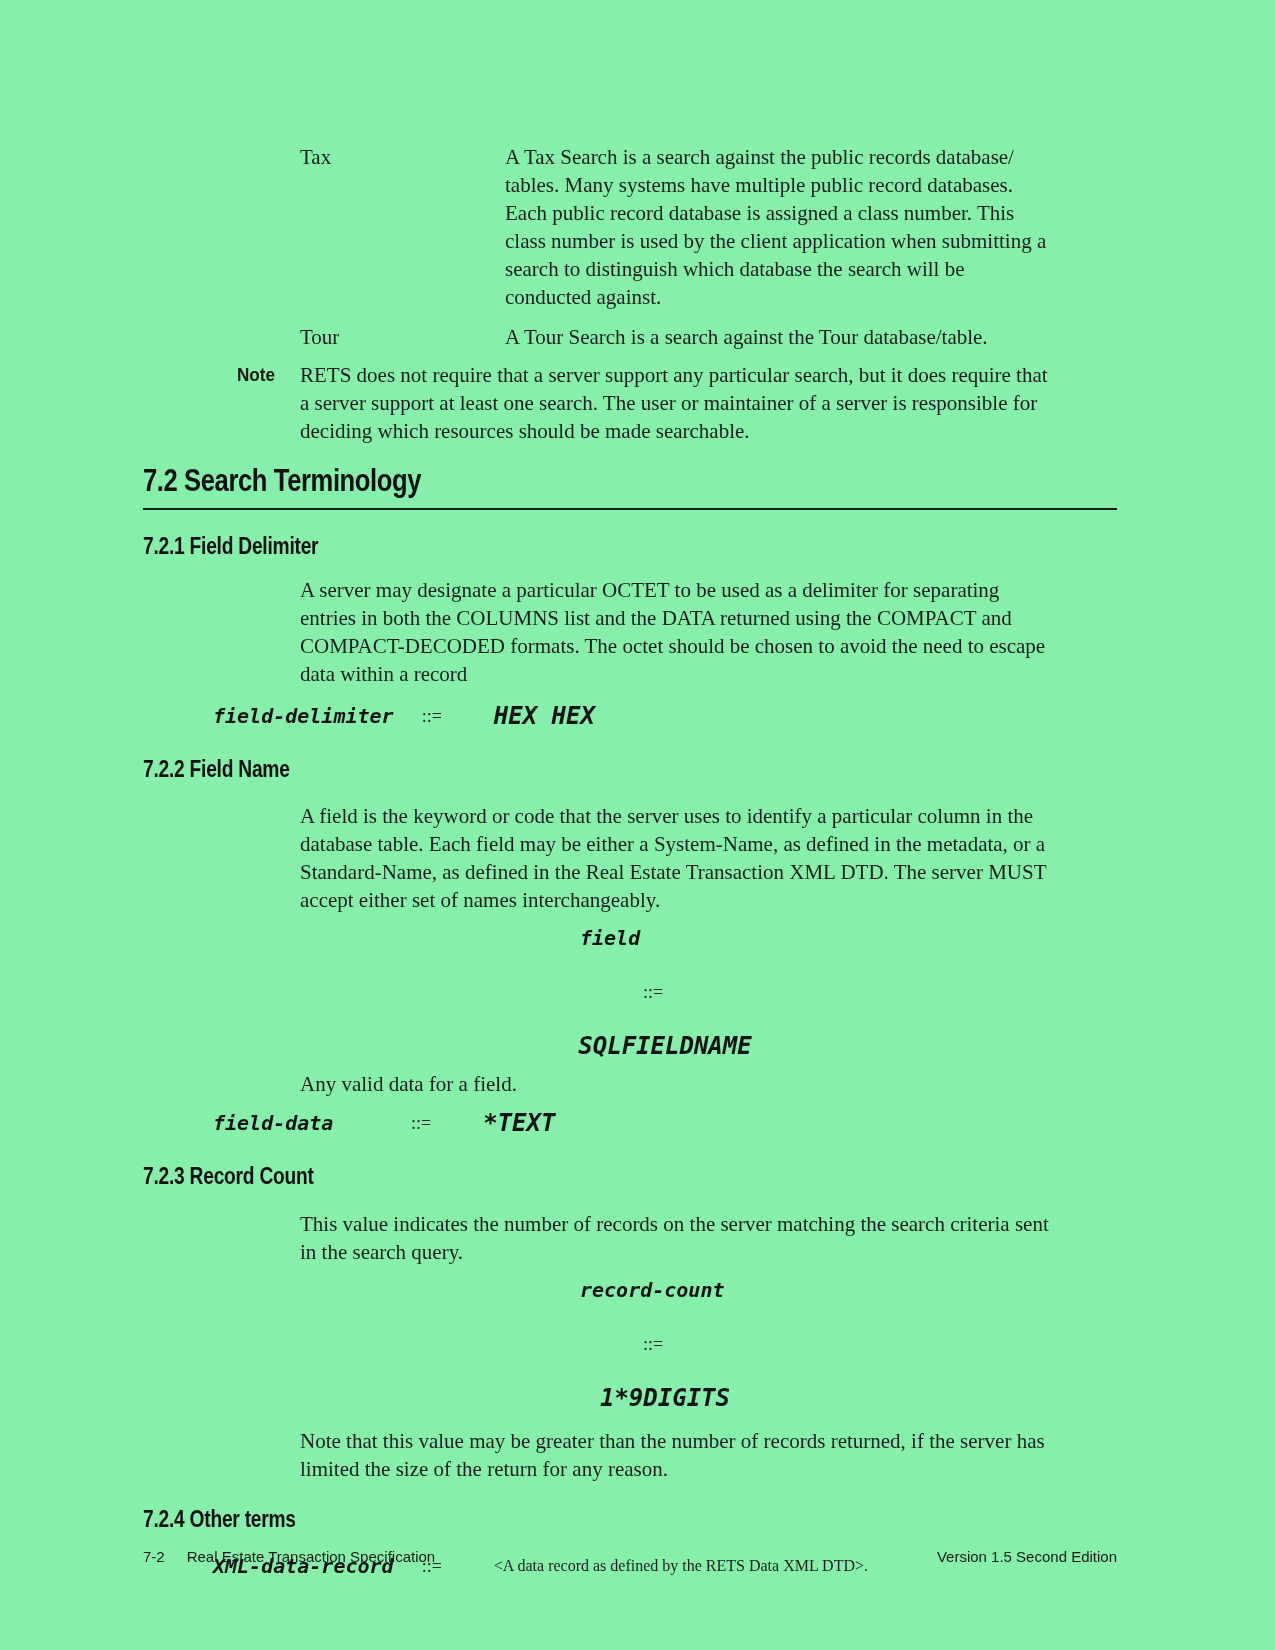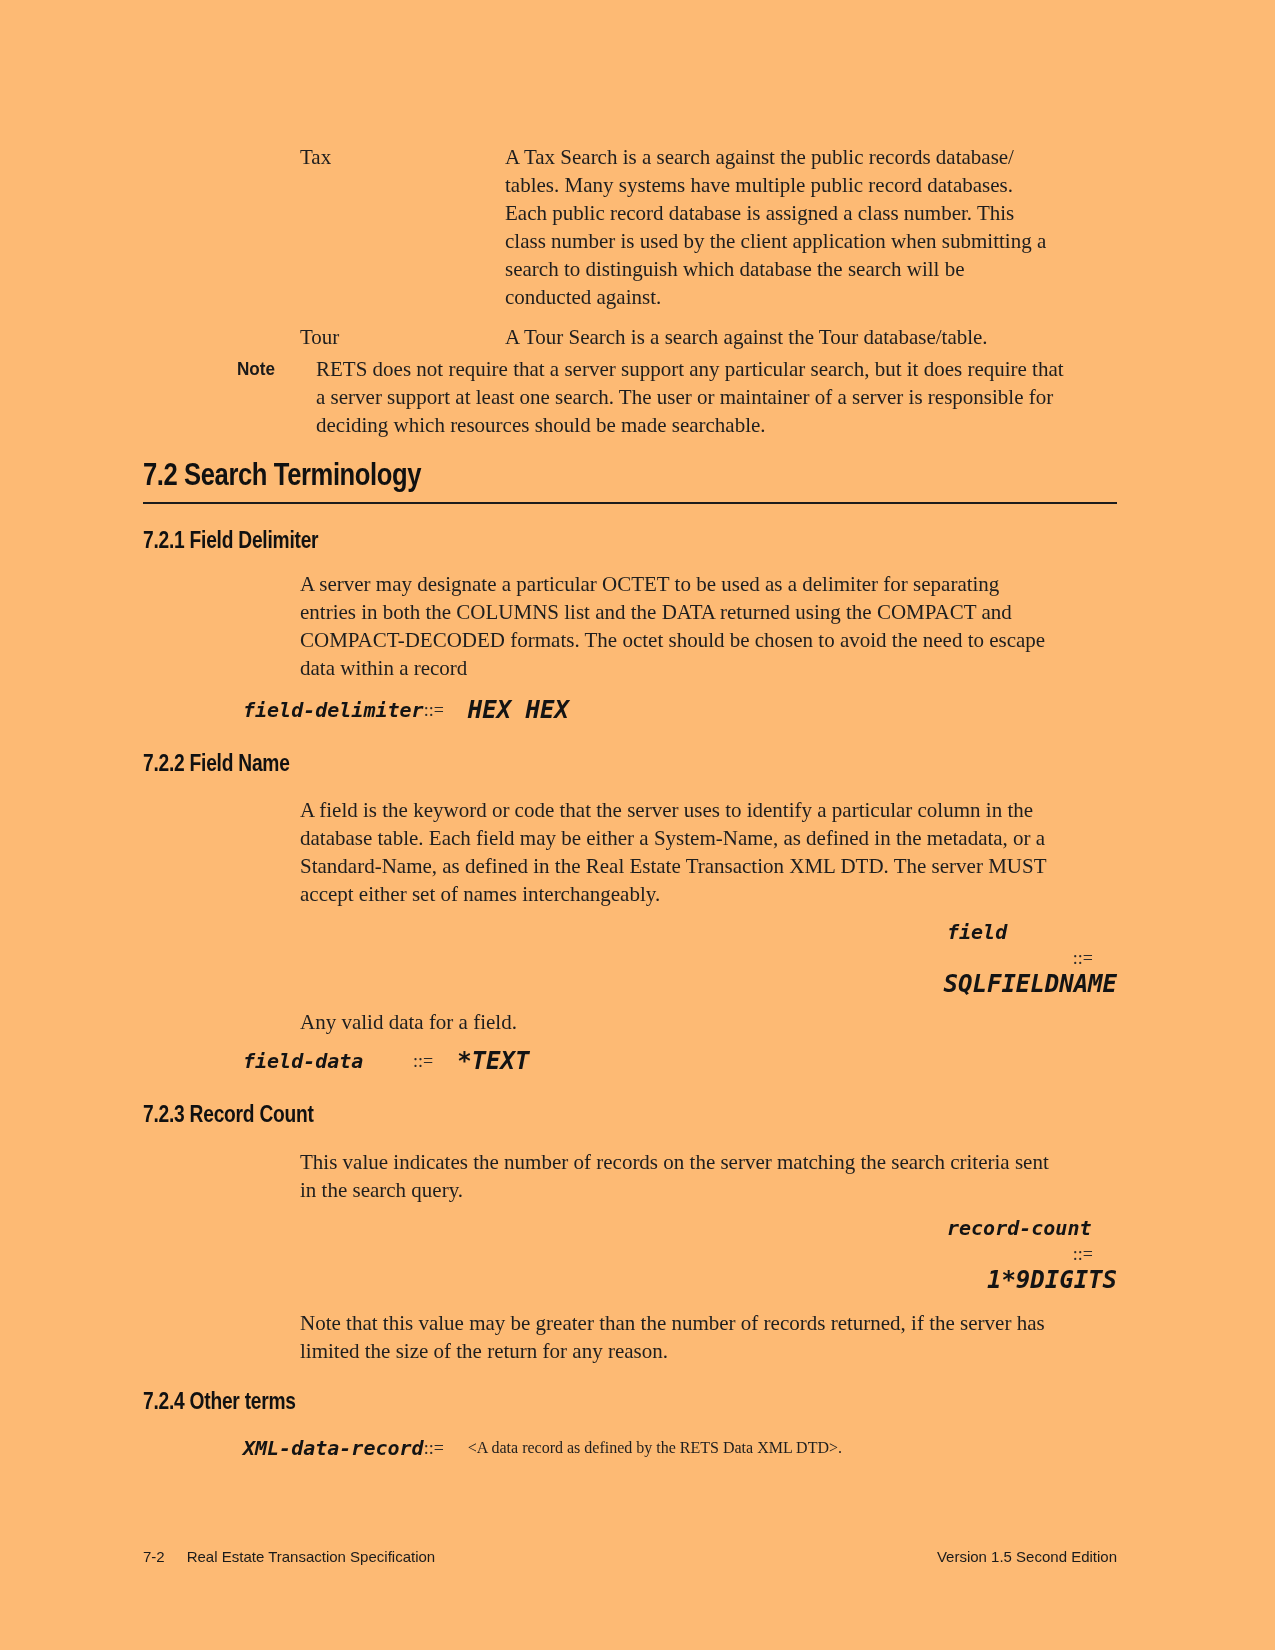--- a/index.html
+++ b/index.html
@@ -1,38 +1,38 @@
 <!DOCTYPE html>
 <html><head>
 <meta charset="utf-8">
 <style>
   * { margin:0; padding:0; box-sizing:border-box; }
   html,body { background:#ffffff; }
   .page {
     position:relative;
     width:1275px; height:1650px;
-    background:#fdba74;
+    background:#86efac;
     color:#1e1e1e;
     font-family:"Liberation Serif", serif;
     padding:143px 158px 0 143px;
     overflow:hidden;
   }
   
   .def-row { display:flex; margin-left:157px; }
   .def-term {
     width:205px; flex:0 0 205px;
     font-size:21px; line-height:28px;
   }
   .def-desc {
     font-size:21px; line-height:28px;
     white-space:pre-line;
   }
   .def-row.tour { margin-top:12px; }
   
-  .note-row { display:flex; margin-left:94px; margin-top:4px;gap:16px; }
+  .note-row { display:flex; margin-left:94px; margin-top:10px; }
   .note-label {
     flex:0 0 63px; width:63px;
     font-family:"Liberation Sans", sans-serif;
     font-size:18px; font-weight:600; line-height:28px;
     color:#1a1a1a;
     transform:scaleX(0.95); transform-origin:left top;
   }
   .note-text { font-size:21px; line-height:28px; white-space:pre-line; }
   
   .h1 {
@@ -65,23 +65,24 @@
     font-size:21px; line-height:28px;
     white-space:pre-line;
   }
   .para.intro { margin-top:17px; }
   .para.after-head { margin-top:20px; }
   .para.mid { margin-top:11px; }
   .para.wide-top { margin-top:21px; }
   .para.follow { margin-top:16px; }
   
   .code-line {
-    display:flex; align-items:flex-end;
-    margin-left:100px;
+    display:flex; align-items:center;
+    margin-left:70px;
     line-height:26px;
+    gap:28px;
   }
   .code-line.mt15 { margin-top:15px; }
   .code-line.mt11 { margin-top:11px;flex-direction:column; }
   .code-line.mt12 { margin-top:12px; }
   .code-line.mt21 { margin-top:21px; }
   .code-name {
     min-width:170px;
     font-family:"DejaVu Sans Mono", monospace;
     font-style:italic; font-weight:600;
     font-size:20px; color:#141414;

